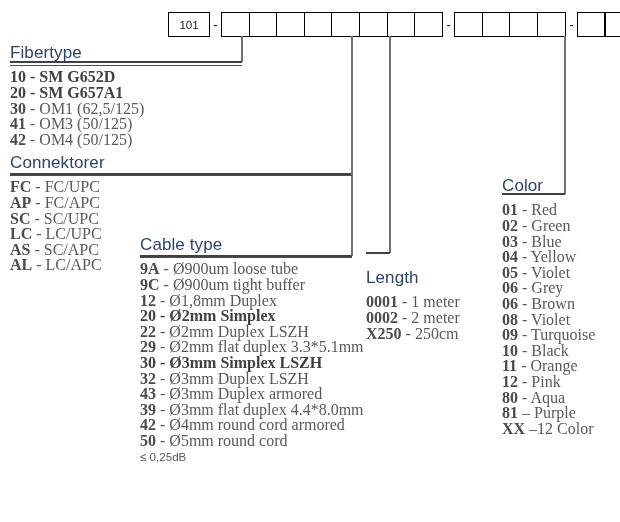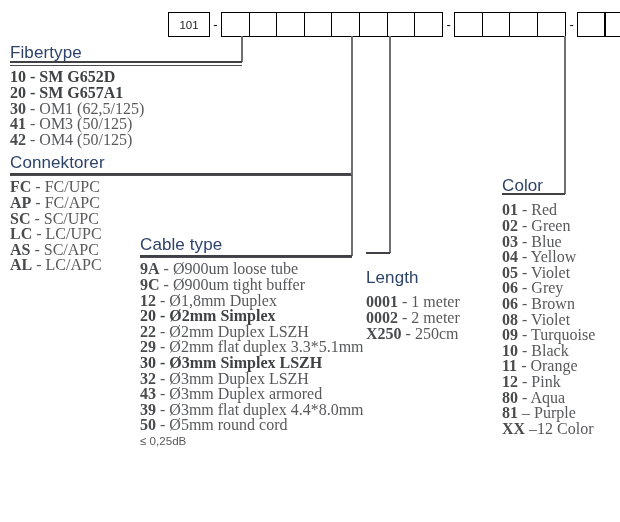--- a/index.html
+++ b/index.html
@@ -168,20 +168,21 @@
         <li><span class="k">9A</span><span class="sep"> - </span><span>Ø900um loose tube</span></li>
         <li><span class="k">9C</span><span class="sep"> - </span><span>Ø900um tight buffer</span></li>
         <li><span class="k">12</span><span class="sep"> - </span><span>Ø1,8mm Duplex</span></li>
         <li class="b"><span class="k">20</span><span class="sep"> - </span><span>Ø2mm Simplex</span></li>
         <li><span class="k">22</span><span class="sep"> - </span><span>Ø2mm Duplex LSZH</span></li>
         <li><span class="k">29</span><span class="sep"> - </span><span>Ø2mm flat duplex 3.3*5.1mm</span></li>
         <li class="b"><span class="k">30</span><span class="sep"> - </span><span>Ø3mm Simplex LSZH</span></li>
         <li><span class="k">32</span><span class="sep"> - </span><span>Ø3mm Duplex LSZH</span></li>
         <li><span class="k">43</span><span class="sep"> - </span><span>Ø3mm Duplex armored</span></li>
         <li><span class="k">39</span><span class="sep"> - </span><span>Ø3mm flat duplex 4.4*8.0mm</span></li>
+        <li><span class="k">42</span><span class="sep"> - </span><span>Ø4mm round cord armored</span></li>
         <li><span class="k">50</span><span class="sep"> - </span><span>Ø5mm round cord</span></li>
       </ul>
     <div class="opts" style="font-size:11.6px;line-height:15.6px;color:#58595b;">≤ 0,25dB</div>
   </div>
 
   <div class="sect" id="sect-length">
     <h2>Length</h2>
     <div class="hdrrule"></div>
     <ul class="opts">
         <li><span class="k">0001</span><span class="sep"> - </span><span>1 meter</span></li>

